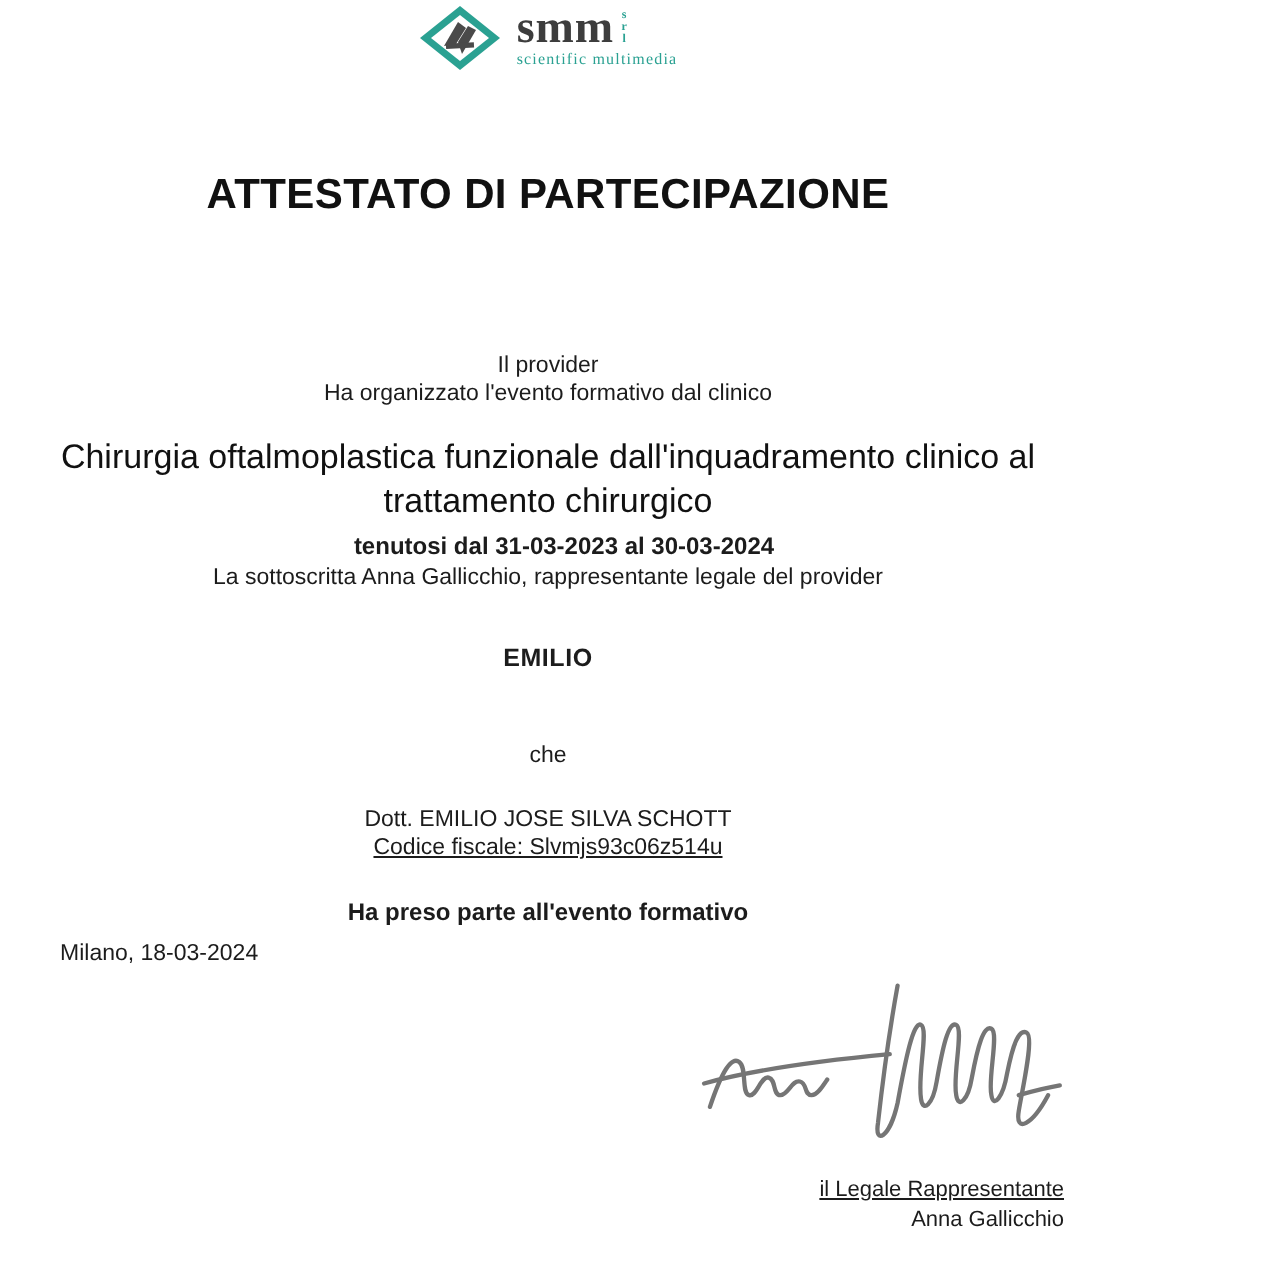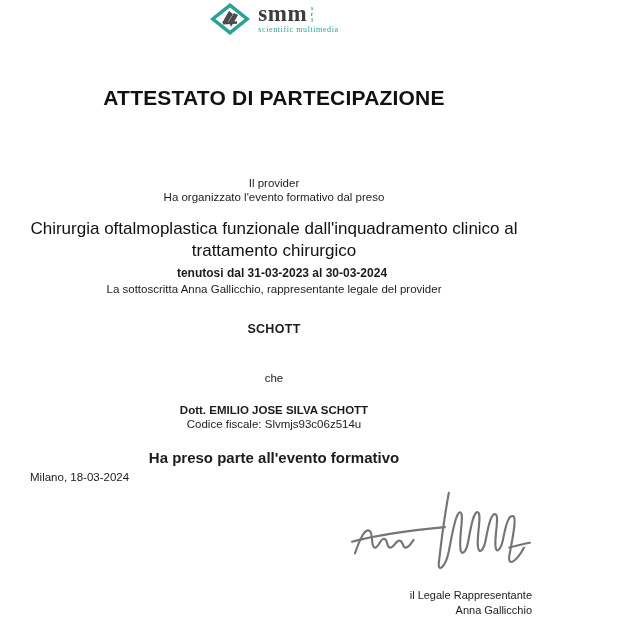--- a/index.html
+++ b/index.html
@@ -54,31 +54,31 @@
   .course-title {
     top: 218px; left: 10px; right: 10px; text-align: center;
     font-size: 17px; font-weight: 400; line-height: 22px; color: #111;
   }
   .course-dates { top: 266px; font-size: 12px; font-weight: 700; margin-left: 16px; }
   .course-declaration { top: 283px; font-size: 11.5px; }
 
   .attesta { top: 322px; font-size: 12.5px; font-weight: 700; letter-spacing: 0.3px; }
   .che { top: 356px; font-size: 11.5px; margin-top: 16px; }
 
-  .participant-name { top: 404px; font-size: 11.5px; font-weight: 700; }
-  .participant-cf { top: 418px; font-size: 11.5px; }
+  .participant-name { top: 404px; font-size: 11.5px; font-weight: 400; }
+  .participant-cf { top: 418px; font-size: 11.5px; text-decoration: underline; }
 
-  .statement { top: 449px; font-size: 15px; font-weight: 700; }
+  .statement { top: 449px; font-size: 12px; font-weight: 700; }
 
   .place-date { top: 471px; left: 30px; font-size: 11.5px; text-align: center; }
 
   
   .signature-svg { top: 487px; right: 14px; width: 188px; height: 86px; }
   .sig-name { top: 576px; right: 16px; font-size: 11px; text-align: right; margin-top: 28px; }
-  .sig-role { top: 589px; right: 16px; font-size: 11px; text-align: right; }
+  .sig-role { top: 589px; right: 16px; font-size: 11px; text-align: right; text-decoration: underline; }
 </style>
 </head>
 <body>
 
 <div class="page">
 
   <div class="abs logo-wrap">
     <svg class="logo-diamond" viewBox="0 0 42 34">
       <polygon points="21,1 41,17 21,33 1,17" fill="#2aa192"></polygon>
       <polygon points="21,5.5 35.5,17 21,28.5 6.5,17" fill="#ffffff"></polygon>
@@ -92,29 +92,29 @@
         <span class="logo-suffix">srl</span>
       </div>
       <span class="logo-tagline">scientific multimedia</span>
     </div>
   </div>
 
   <h1 class="abs center main-heading">ATTESTATO DI PARTECIPAZIONE</h1>
 
   <div class="abs center provider-block">
     <div>Il provider</div>
-    <div>Ha organizzato l'evento formativo dal preso</div>
+    <div>Ha organizzato l'evento formativo dal clinico</div>
   </div>
 
   <h2 class="abs course-title">Chirurgia oftalmoplastica funzionale dall'inquadramento clinico al trattamento chirurgico</h2>
 
   <div class="abs center course-dates">tenutosi dal 31-03-2023 al 30-03-2024</div>
   <div class="abs center course-declaration">La sottoscritta Anna Gallicchio, rappresentante legale del provider</div>
 
-  <div class="abs center attesta">SCHOTT</div>
+  <div class="abs center attesta">EMILIO</div>
   <div class="abs center che">che</div>
 
   <div class="abs center participant-name">Dott. EMILIO JOSE SILVA SCHOTT</div>
   <div class="abs center participant-cf">Codice fiscale: Slvmjs93c06z514u</div>
 
   <div class="abs center statement">Ha preso parte all'evento formativo</div>
 
   <div class="abs place-date">Milano, 18-03-2024</div>
 
   <svg class="abs signature-svg" viewBox="0 0 190 88" fill="none" stroke="#757575" stroke-width="2.2" stroke-linecap="round" stroke-linejoin="round">

